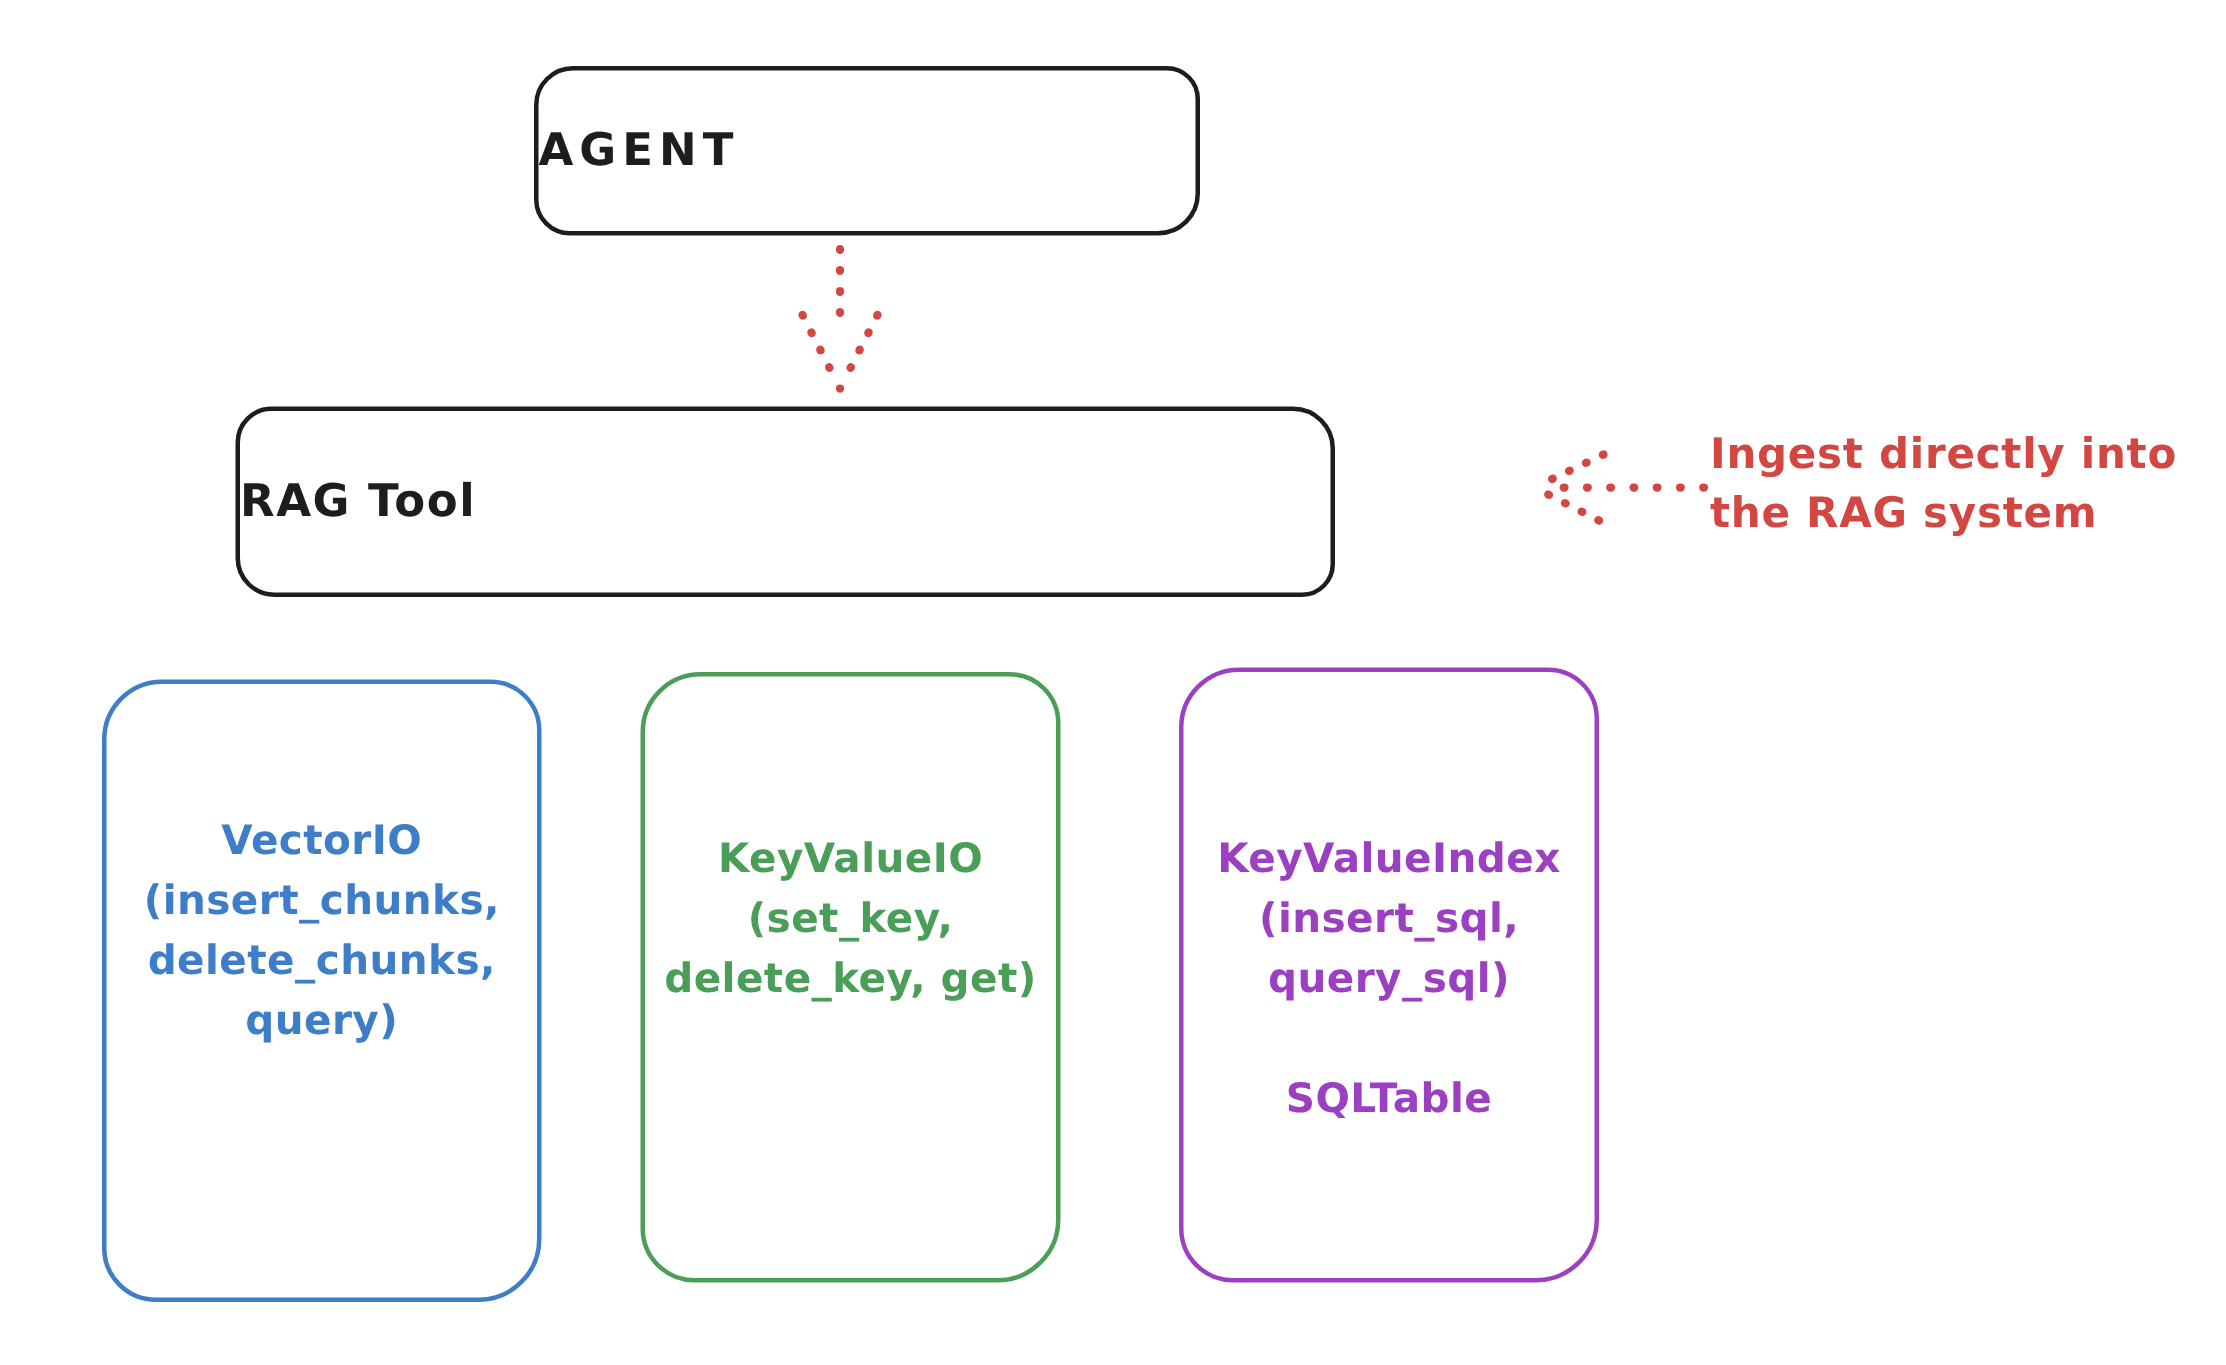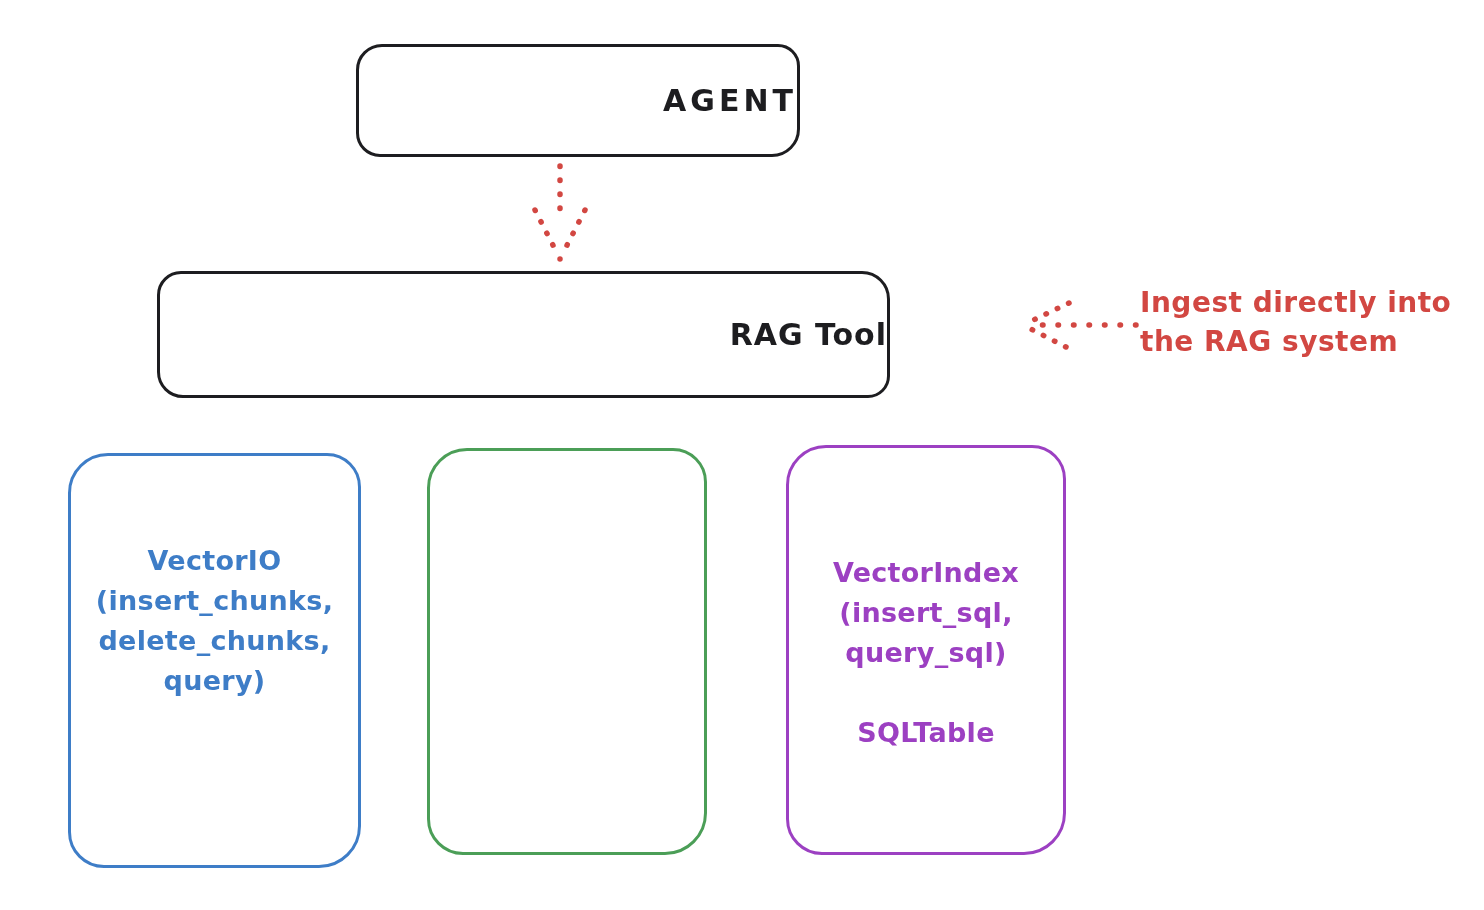--- a/index.html
+++ b/index.html
@@ -13,25 +13,24 @@
     position: relative;
     width: 1484px; height: 910px;
     background: #ffffff;
   }
 
   
   .node {
     position: absolute;
     border: 3.5px solid var(--black);
     background: #ffffff;
-    display: flex; align-items: center; justify-content: flex-end;
+    display: flex; align-items: center; justify-content: flex-start;
     color: var(--black);
     font-size: 30px;
     font-weight: 600;
-    padding-left: 22px;
   }
   .agent-box {
     left: 356px; top: 44px; width: 444px; height: 113px;
     border-radius: 26px 22px 28px 24px;
     letter-spacing: 4px;
   }
   .rag-box {
     left: 157px; top: 271px; width: 733px; height: 127px;
     border-radius: 24px 28px 22px 26px;
     letter-spacing: 1px;
@@ -116,22 +115,25 @@
 the RAG system</div>
 
   <div class="store store-blue">
     <div class="store-body">VectorIO
 (insert_chunks,
 delete_chunks,
 query)</div>
   </div>
 
   <div class="store store-green">
+    <div class="store-body">KeyValueIO
+(set_key,
+delete_key, get)</div>
   </div>
 
   <div class="store store-purple">
-    <div class="store-body">VectorIndex
+    <div class="store-body">KeyValueIndex
 (insert_sql,
 query_sql)</div>
     <div class="store-index">SQLTable</div>
   </div>
 
 </div>
 
 </body></html>

